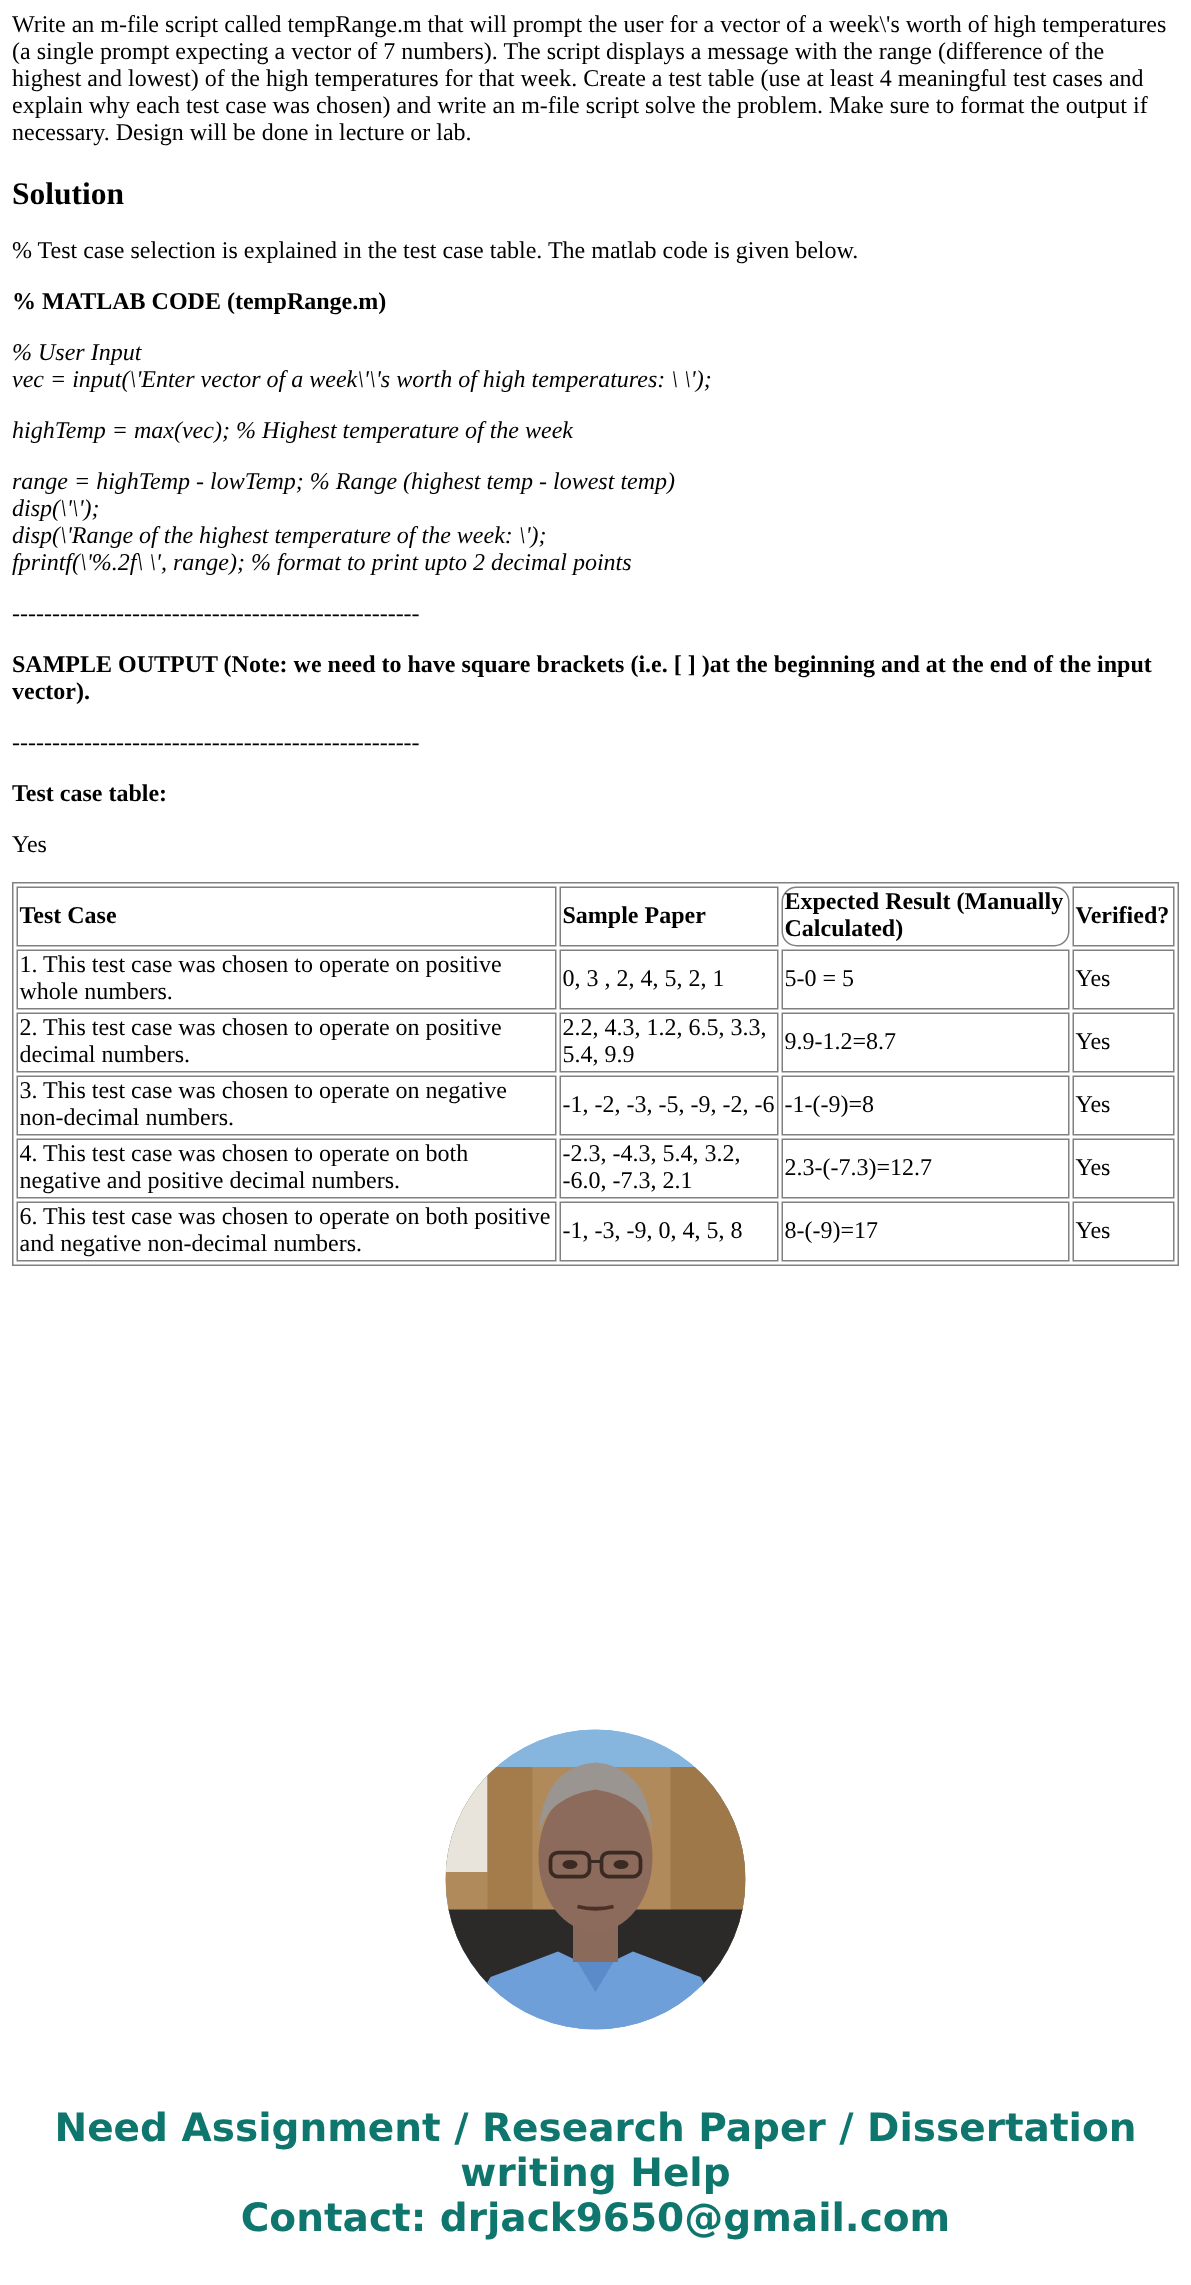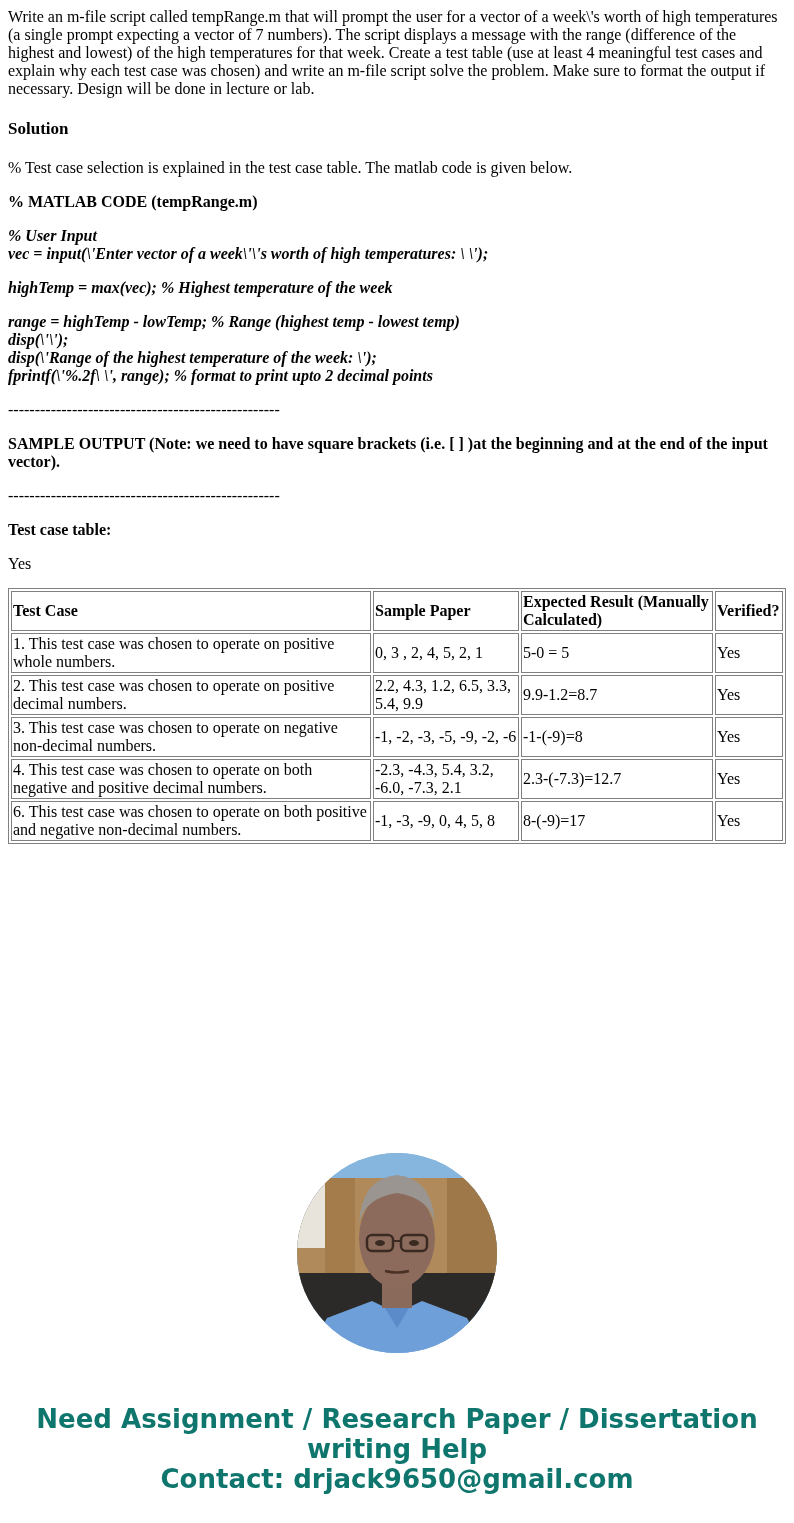--- a/index.html
+++ b/index.html
@@ -9,44 +9,44 @@
     position: relative;
     font-family: "Liberation Serif", serif;
     font-size: 16px;
     line-height: 18px;
     color: #000;
     overflow: hidden;
   }
   .content { position: absolute; left: 8px; top: 8px; width: 778px; }
   p { margin: 0 0 16px 0; }
   .intro { margin-bottom: 20px; }
-  h3 { font-size: 17px; font-weight: bold; margin: 0 0 19px 0; line-height: 22px; }
+  h3 { font-size: 21px; font-weight: bold; margin: 0 0 19px 0; line-height: 22px; }
   .bold { font-weight: bold; }
-  .italic { font-style: italic; font-weight: bold; }
+  .italic { font-style: italic; }
   .line { display: block; white-space: pre; }
   table.tc {
     border: 1px solid #808080;
     border-collapse: separate;
     border-spacing: 2px;
     width: 778px;
     margin-top: -1px;
   }
   table.tc td, table.tc th {
     border: 1px solid #808080;
     padding: 1px;
     text-align: left;
     vertical-align: middle;
     font-size: 16px;
     line-height: 18px;
   }
   table.tc th { font-weight: bold; height: 36px; }
   table.tc td { height: 36px; }
   .col1 { width: 356px; }
   .col2 { width: 142px; }
-  .col3 { width: 188px; }
+  .col3 { width: 188px; border-radius: 10px; }
   .avatar {
     position: absolute;
     left: 297px; top: 1153px;
     width: 200px; height: 200px;
     border-radius: 50%;
     overflow: hidden;
     background: #7fb2dc;
   }
   .promo {
     position: absolute;

